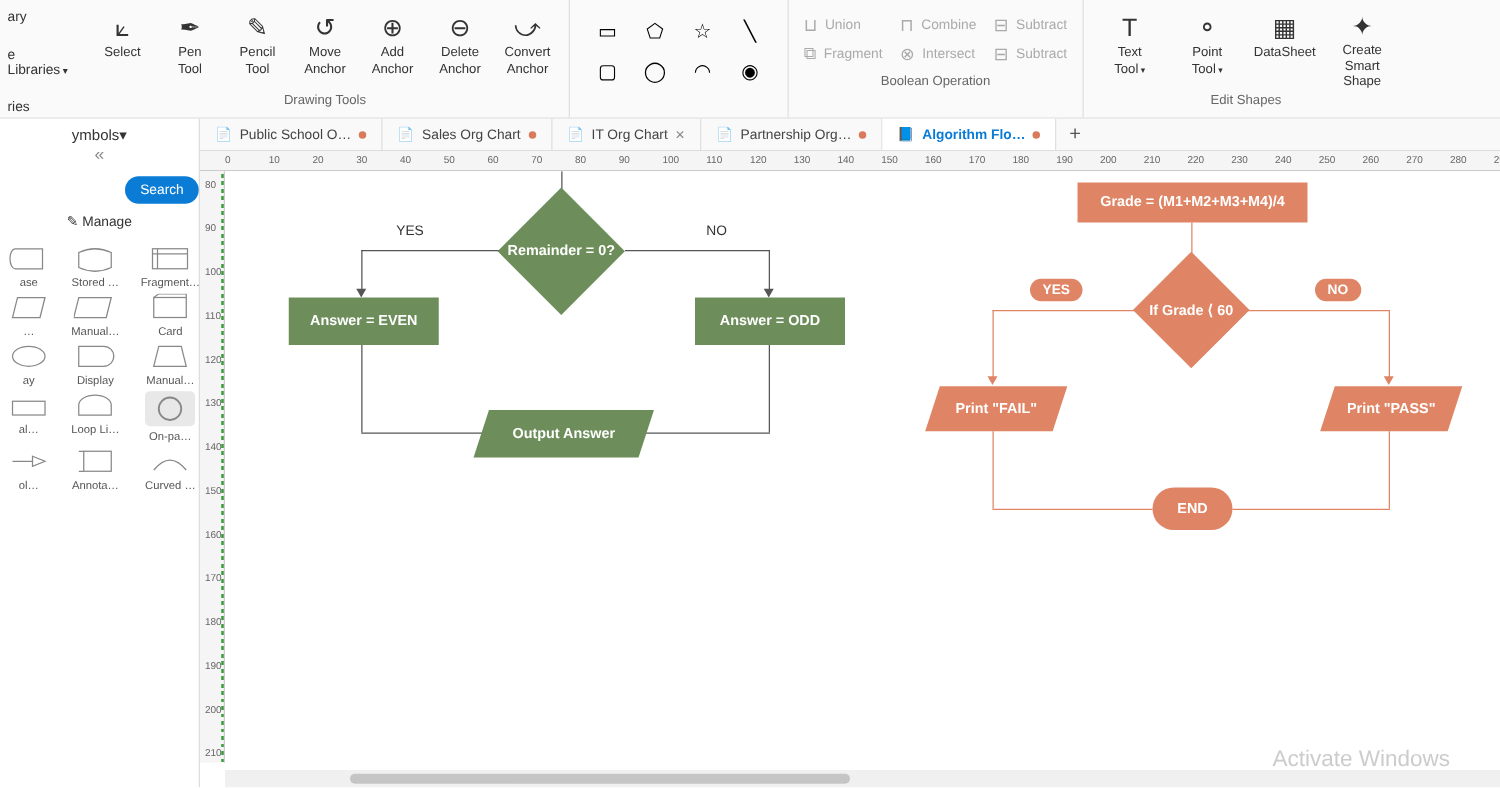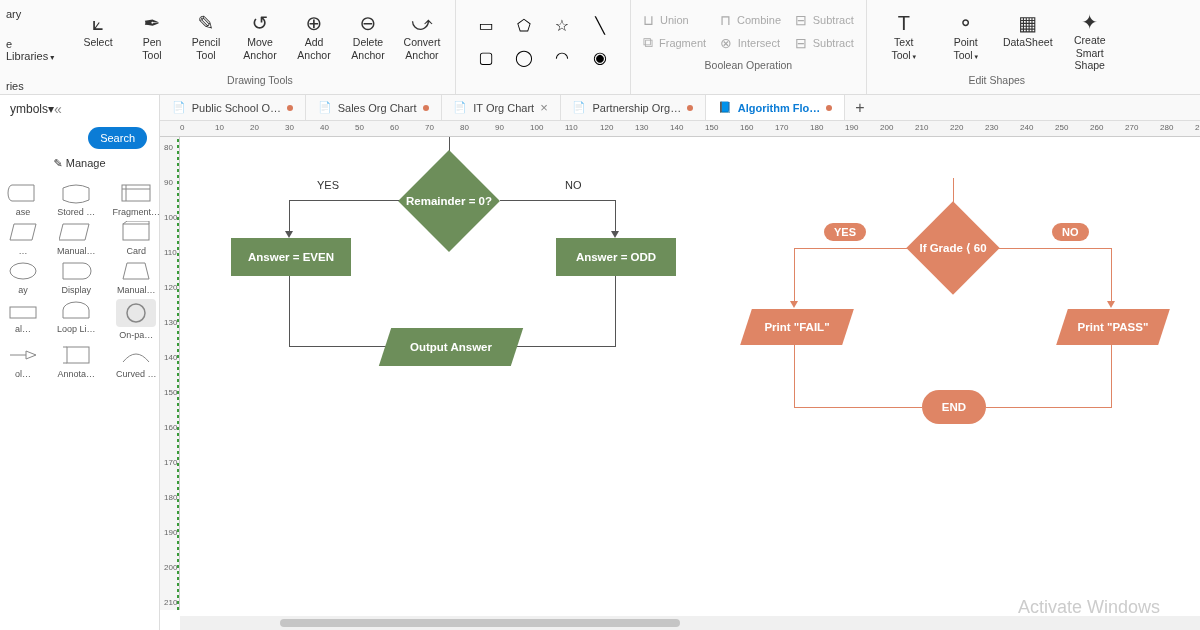--- a/index.html
+++ b/index.html
@@ -17,23 +17,23 @@
 .rib-btn span.drop::after { content: " ▾"; font-size: 7px; }
 .rib-label { font-size: 10.5px; color: #666; text-align: left; margin-top: 2px; }
 .shape-grid { display: grid; grid-template-columns: repeat(4, 36px); grid-template-rows: repeat(2, 30px); gap: 2px; padding: 4px; }
 .shape-cell { display: flex; align-items: center; justify-content: center; font-size: 16px; cursor: pointer; }
 .bool-grid { display: grid; grid-template-columns: repeat(3, auto); gap: 6px 14px; padding: 6px 4px; }
 .bool-item { display: flex; align-items: center; gap: 6px; font-size: 11px; color: #aaa; cursor: pointer; }
 .bool-item .ic { font-size: 14px; }
 
 
 .sidebar { position: absolute; left: 0; top: 95px; width: 160px; height: 535px; border-right: 1px solid #ddd; background: #fff; }
-.sb-head { display: flex; align-items: center; justify-content: flex-start; padding: 6px 10px; font-size: 12px; color: #333; }
+.sb-head { display: flex; align-items: center; justify-content: flex-start; padding: 6px 10px; font-size: 12px; color: #333; flex-direction: column; }
 .sb-head .collapse { font-size: 14px; color: #888; }
-.sb-search { text-align: right; padding: 4px 12px 6px; }
+.sb-search { text-align: right; padding: 4px 0 6px; }
 .search-btn { background: #0b7cd6; color: #fff; font-size: 11px; border: none; padding: 5px 12px; border-radius: 11px; cursor: pointer; }
 .sb-manage { text-align: center; padding: 2px 12px 8px; font-size: 11px; color: #333; }
 .shape-lib { display: grid; grid-template-columns: repeat(3, 1fr); gap: 4px 17px; padding: 4px 6px; }
 .lib-item { display: flex; flex-direction: column; align-items: center; font-size: 9px; color: #555; cursor: pointer; }
 .lib-shape { width: 34px; height: 22px; margin-bottom: 3px; position: relative; }
 .lib-shape.selected { background: #e8e8e8; border-radius: 4px; padding: 3px; width: 40px; height: 28px; }
 
 
 .tabs { position: absolute; left: 160px; top: 95px; right: 0; height: 26px; border-bottom: 1px solid #ddd; display: flex; align-items: center; background: #f9f9f9; font-size: 11px; }
 .tab { display: flex; align-items: center; gap: 6px; padding: 0 12px; height: 100%; border-right: 1px solid #e0e0e0; cursor: pointer; color: #444; }
@@ -391,20 +391,21 @@
   <div class="fc-box" style="left:51px;top:101px;width:120px;height:38px">Answer = EVEN</div>
   <div class="fc-box" style="left:376px;top:101px;width:120px;height:38px">Answer = ODD</div>
   <div class="fc-line" style="left:109px;top:139px;width:1px;height:70px"></div>
   <div class="fc-line" style="left:435px;top:139px;width:1px;height:70px"></div>
   <div class="fc-line" style="left:109px;top:209px;width:118px;height:1px"></div>
   <div class="fc-line" style="left:316px;top:209px;width:120px;height:1px"></div>
   <div class="arrow-right" style="left:224px;top:205px"></div>
   <div class="arrow-right" style="left:309px;top:205px;transform:scaleX(-1)"></div>
   <div class="fc-para" style="left:205px;top:191px;width:132px;height:38px;z-index:1">Output Answer</div>
 
+  <div class="fc-box orange" style="left:682px;top:9px;width:184px;height:32px">Grade = (M1+M2+M3+M4)/4</div>
   <div class="fc-line orange" style="left:773px;top:41px;width:1px;height:30px"></div>
   <div class="arrow-down orange" style="left:769px;top:69px"></div>
   <div class="fc-diamond orange" style="left:740px;top:78px;width:66px;height:66px">
     <div class="d-shape"></div>
       <div class="d-label" style="width:120px;left:-27px">If Grade ⟨ 60</div>
   </div>
   <div class="fc-pill" style="left:644px;top:86px">YES</div>
   <div class="fc-pill" style="left:872px;top:86px">NO</div>
   <div class="fc-line orange" style="left:614px;top:111px;width:116px;height:1px"></div>
   <div class="fc-line orange" style="left:816px;top:111px;width:116px;height:1px"></div>

